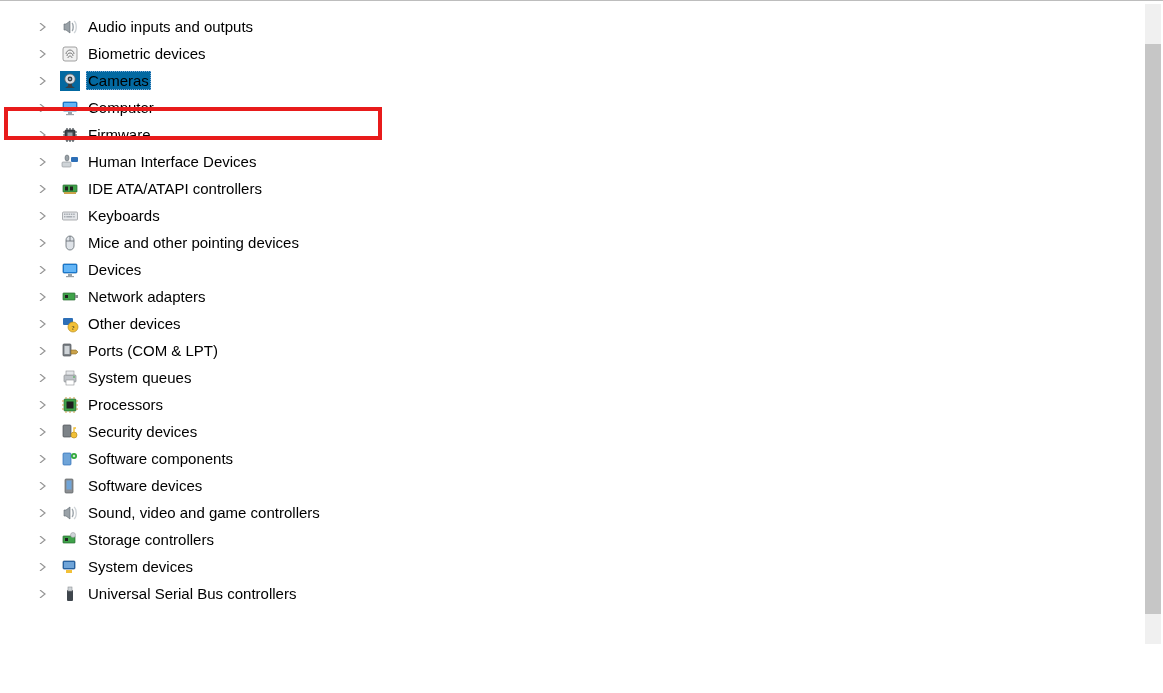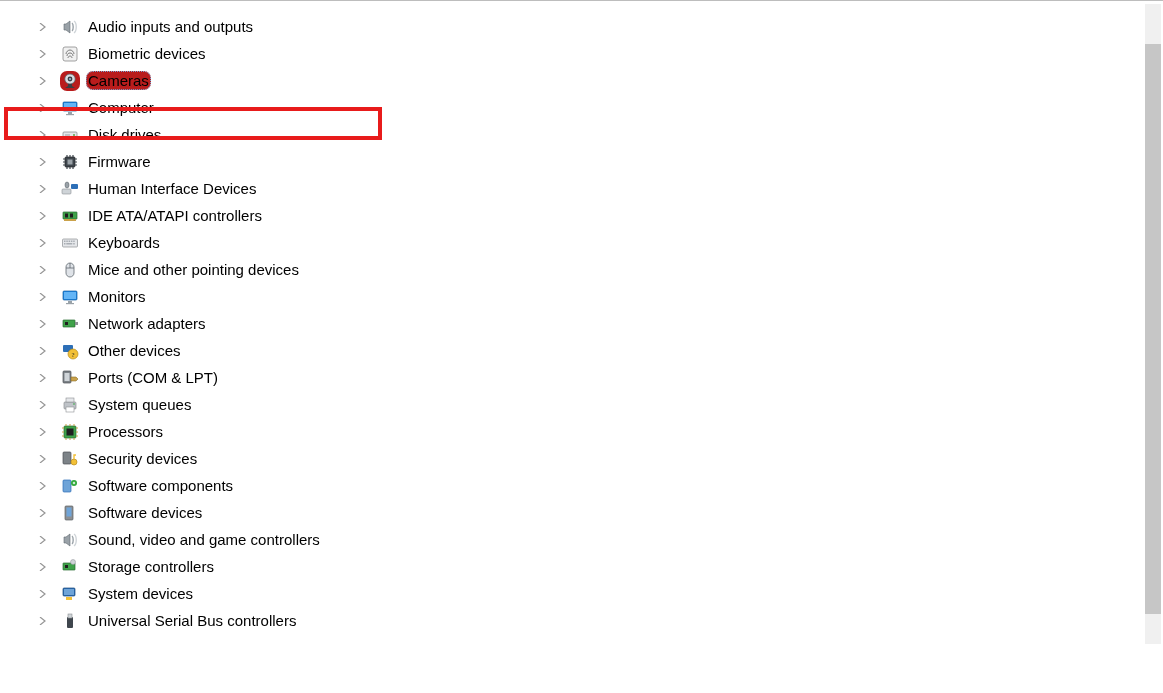--- a/index.html
+++ b/index.html
@@ -63,22 +63,21 @@
       width: 18px;
       height: 18px;
       display: block;
     }
     .label {
       white-space: nowrap;
       padding: 0 2px;
     }
     .tree-row.selected .label,
     .tree-row.selected .icon-slot {
-      background: #b91c1c;
-      border-radius: 7px;
+      background: #0369a1;
     }
     .tree-row.selected .label {
       border: 1px dotted #7aa7d6;
       padding: 0 1px;
     }
     .highlight-box {
       position: absolute;
       border: 4px solid #e81b1b;
       left: 4px;
       top: 107px;
@@ -328,33 +327,20 @@
         <span class="label">Computer</span>
       </div>
       <div class="tree-row">
         <span class="chevron">
           <svg>
             <use href="#sym-chevron"></use>
           </svg>
         </span>
         <span class="icon-slot">
           <svg>
-            <use href="#sym-drive-icon"></use>
-          </svg>
-        </span>
-        <span class="label">Disk drives</span>
-      </div>
-      <div class="tree-row">
-        <span class="chevron">
-          <svg>
-            <use href="#sym-chevron"></use>
-          </svg>
-        </span>
-        <span class="icon-slot">
-          <svg>
             <use href="#sym-chip-icon"></use>
           </svg>
         </span>
         <span class="label">Firmware</span>
       </div>
       <div class="tree-row">
         <span class="chevron">
           <svg>
             <use href="#sym-chevron"></use>
           </svg>
@@ -409,21 +395,21 @@
         <span class="chevron">
           <svg>
             <use href="#sym-chevron"></use>
           </svg>
         </span>
         <span class="icon-slot">
           <svg>
             <use href="#sym-monitor-icon"></use>
           </svg>
         </span>
-        <span class="label">Monitors</span>
+        <span class="label">Devices</span>
       </div>
       <div class="tree-row">
         <span class="chevron">
           <svg>
             <use href="#sym-chevron"></use>
           </svg>
         </span>
         <span class="icon-slot">
           <svg>
             <use href="#sym-network-icon"></use>

